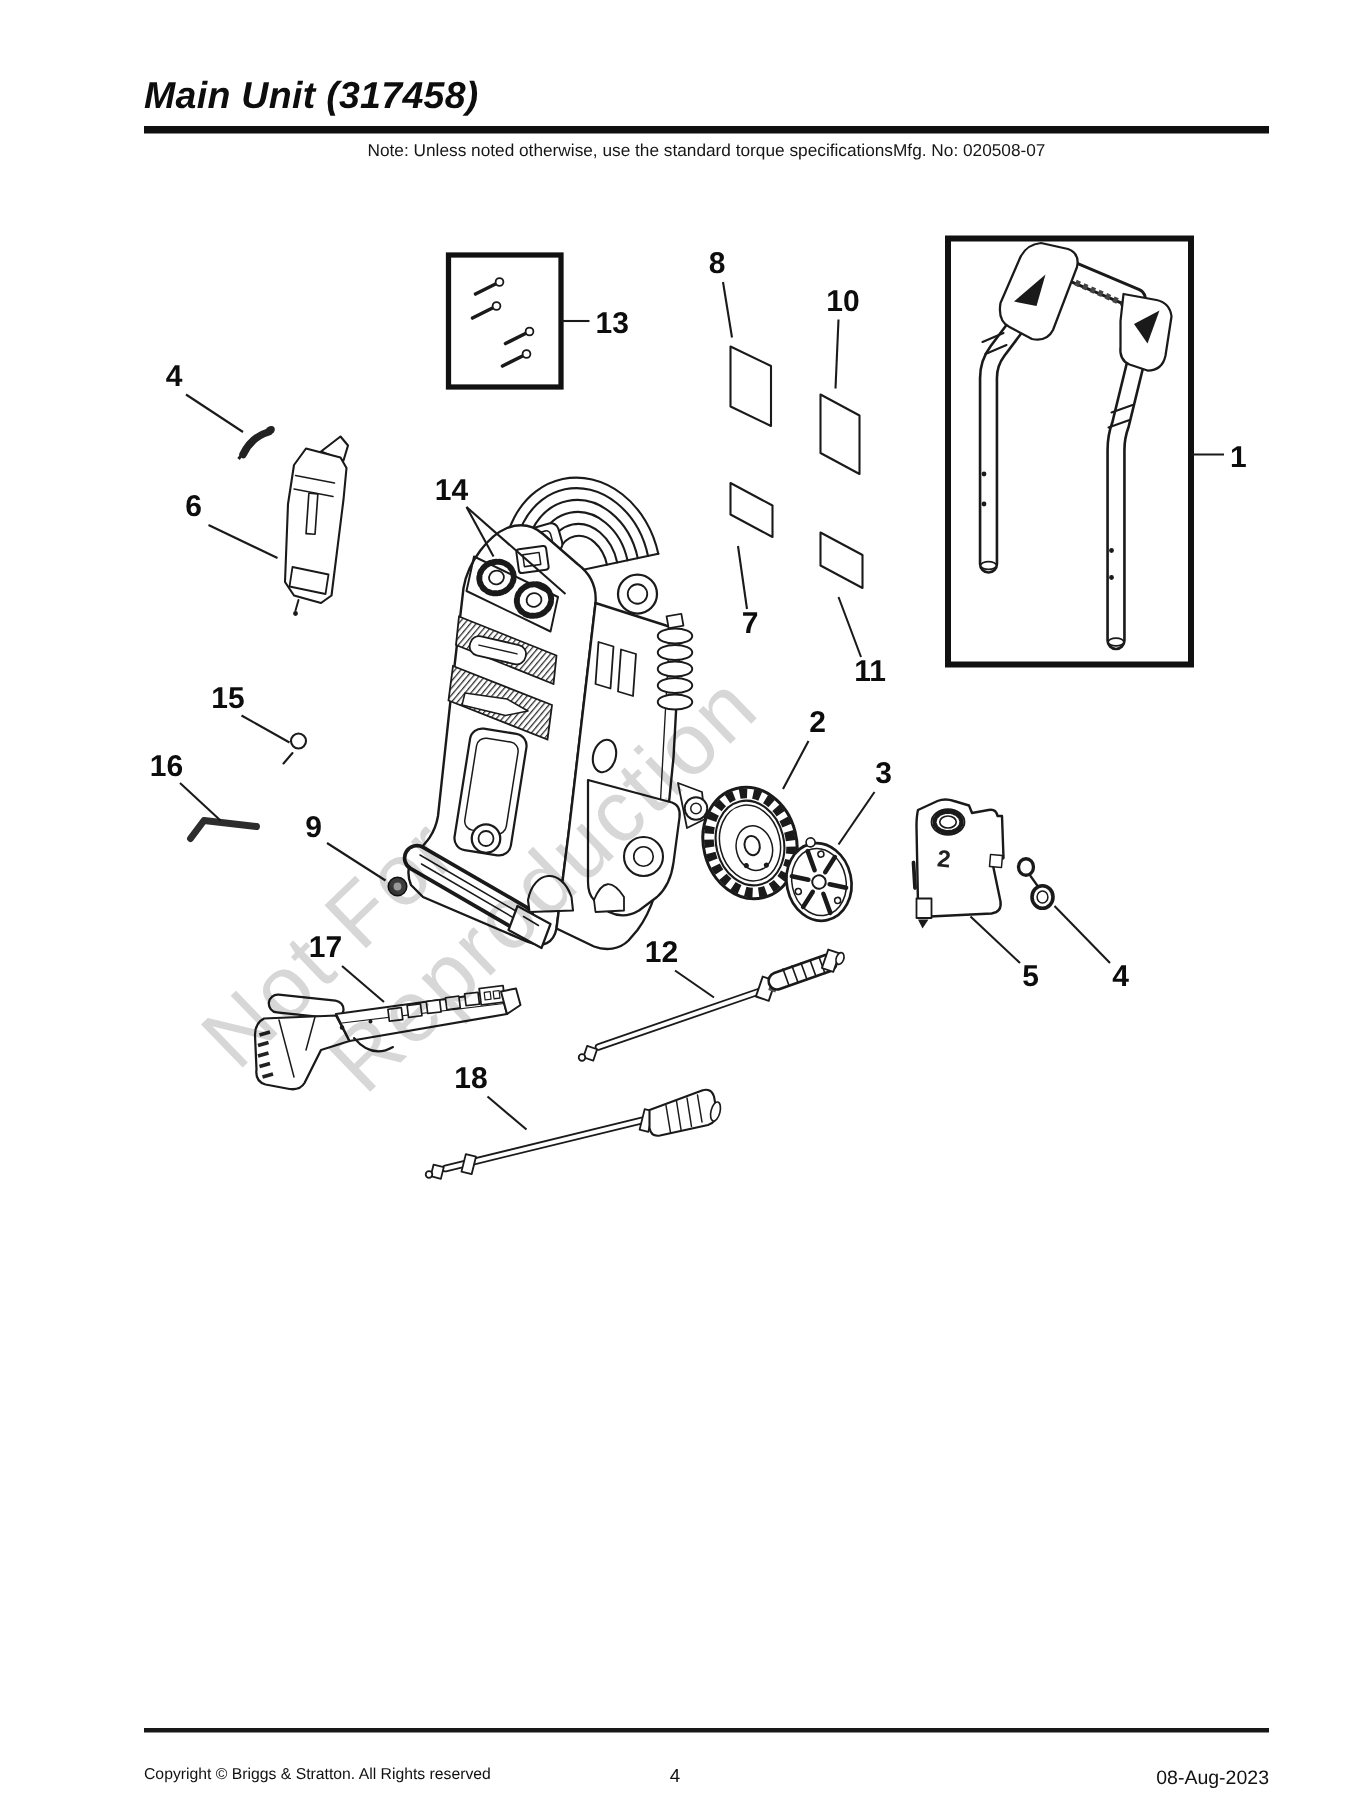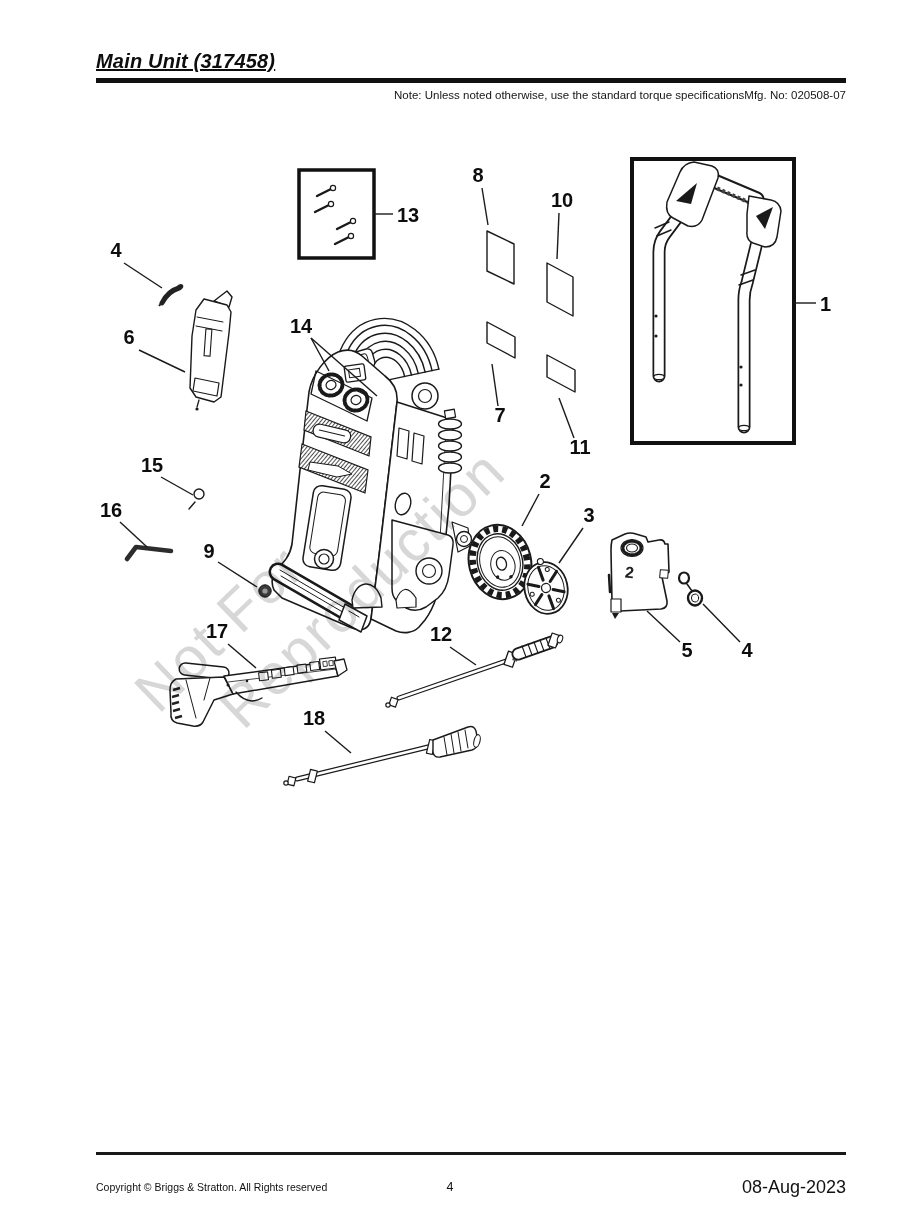--- a/index.html
+++ b/index.html
@@ -1,28 +1,28 @@
 <!DOCTYPE html>
 <html><head>
 <meta charset="utf-8">
 <style>
   html,body{margin:0;padding:0;background:#e8e8e8;}
   .page{position:relative;width:906px;height:1208px;background:#ffffff;margin:0 auto;
         font-family:"Liberation Sans",sans-serif;color:#111;overflow:hidden;}
   
   .header{position:absolute;left:96px;top:50px;width:750px;}
-  .title{font-style:italic;font-weight:bold;font-size:20px;letter-spacing:.2px;color:#0d0d0d;text-decoration:underline;}
+  .title{font-style:italic;font-weight:bold;font-size:25px;letter-spacing:.2px;color:#0d0d0d;}
   .rule-thick{height:5px;background:#101010;margin-top:5px;}
-  .note-row{display:flex;justify-content:flex-end;margin-top:6px;font-size:11.5px;color:#161616;}
+  .note-row{display:flex;justify-content:center;margin-top:6px;font-size:11.5px;color:#161616;}
   
   .footer{position:absolute;left:96px;top:1152px;width:750px;}
   .rule-thin{height:2.5px;background:#181818;}
-  .footer-row{position:relative;margin-top:22px;font-size:10.5px;display:flex;justify-content:space-between;align-items:center;}
+  .footer-row{position:relative;margin-top:22px;font-size:10.5px;display:flex;justify-content:space-between;align-items:flex-start;}
   .page-num{position:absolute;left:354px;transform:translateX(-50%);font-size:12.5px;}
-  .date{font-size:18px;padding-left:35px;}
+  .date{font-size:13px;padding-left:35px;}
   
   svg{position:absolute;left:0;top:0;}
   .ln{stroke:#1a1a1a;fill:none;stroke-linecap:round;stroke-linejoin:round;}
   .w{fill:#ffffff;stroke:#1a1a1a;stroke-linejoin:round;}
   .tube-b{stroke:#1a1a1a;fill:none;stroke-linecap:round;stroke-linejoin:round;}
   .tube-w{stroke:#ffffff;fill:none;stroke-linecap:round;stroke-linejoin:round;}
   .leader{stroke:#1a1a1a;stroke-width:1.4;}
   .callout{font:bold 20px "Liberation Sans",sans-serif;fill:#0d0d0d;}
   .wm{font:400 58px "Liberation Sans",sans-serif;fill:#d7d7d7;letter-spacing:2px;}
   .molded{font:bold 16px "Liberation Sans",sans-serif;fill:#222;}

